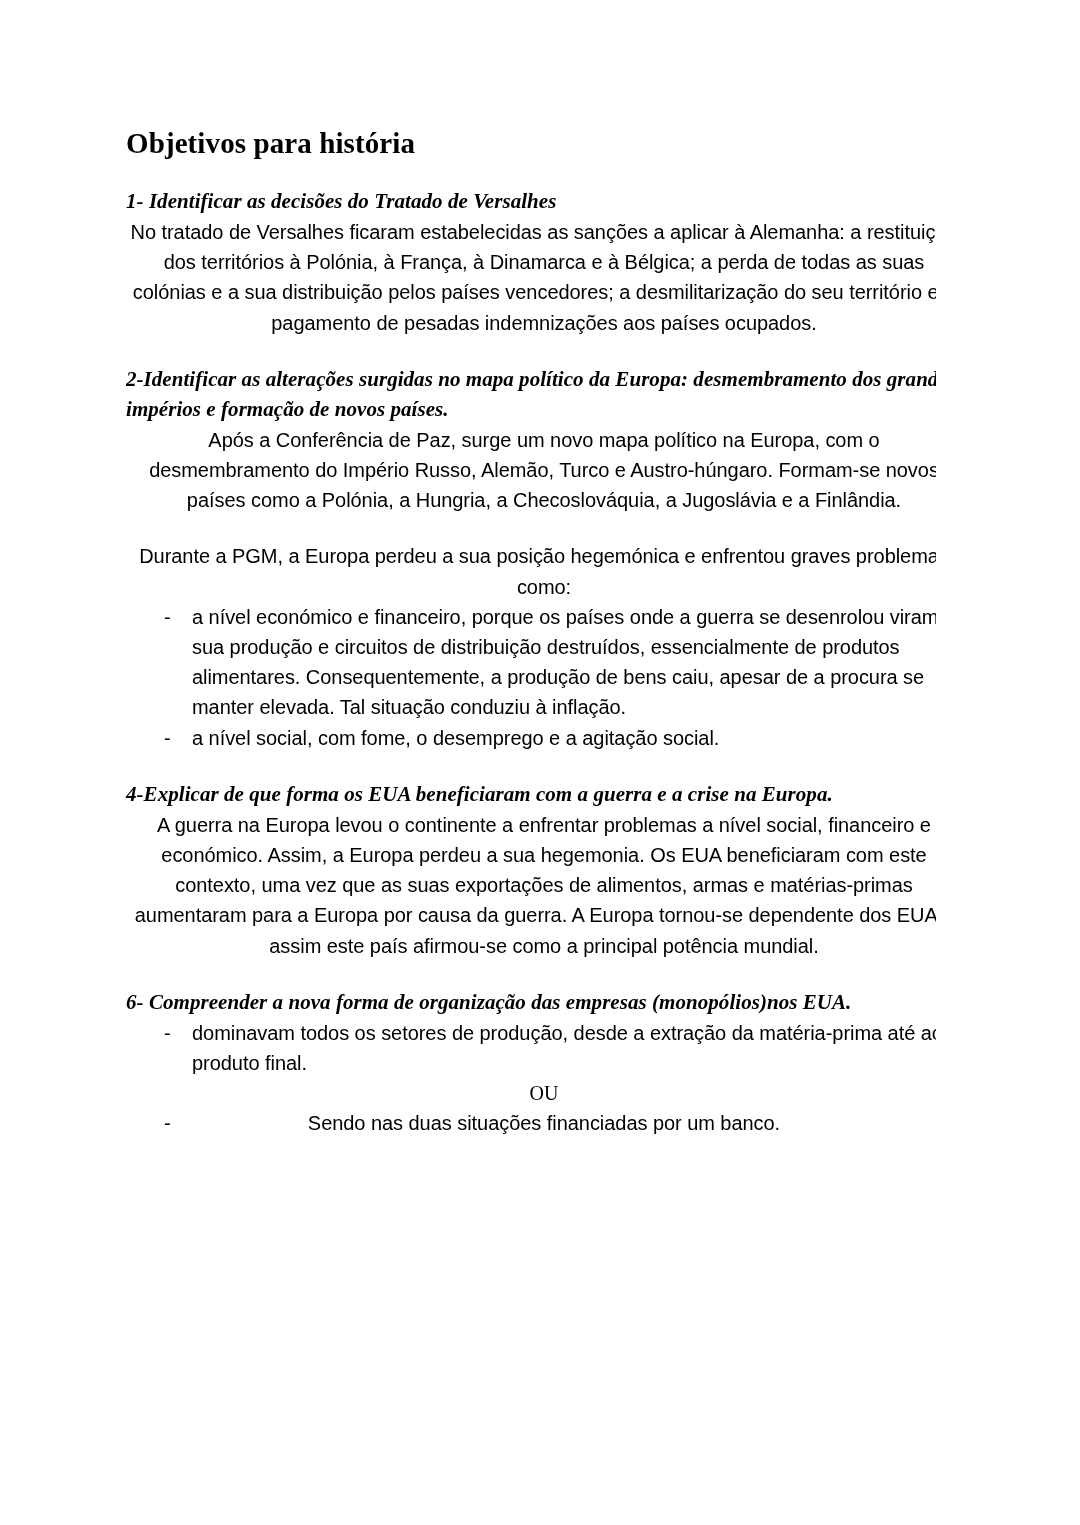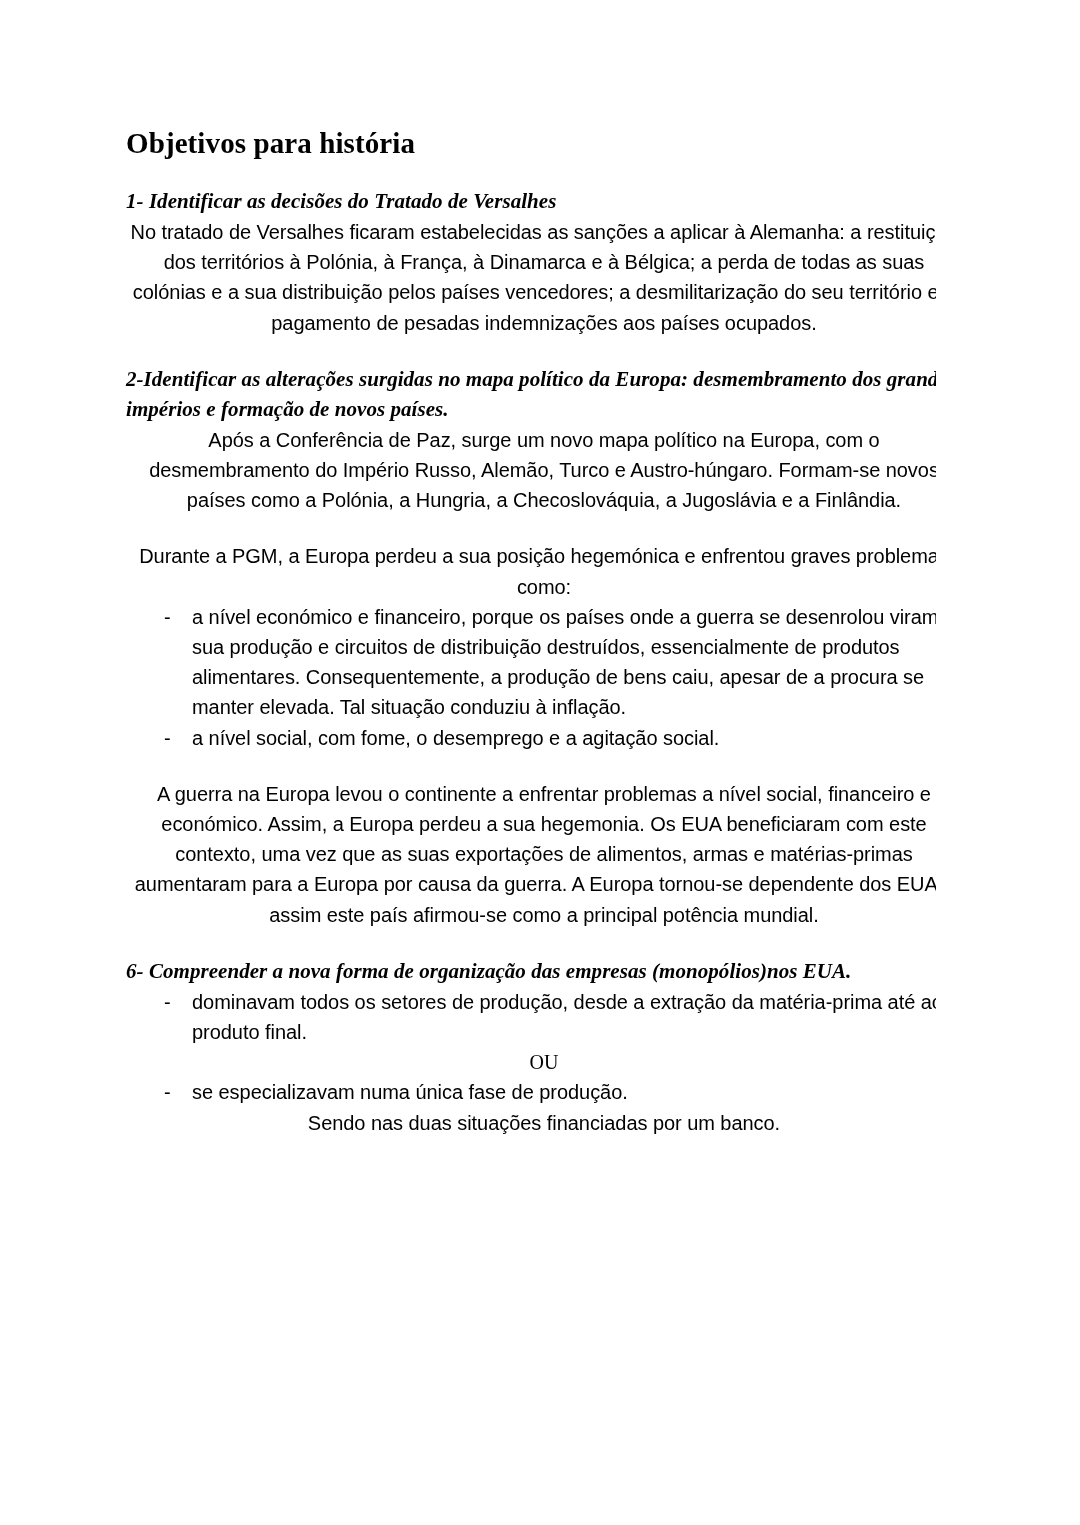--- a/index.html
+++ b/index.html
@@ -130,38 +130,38 @@
           <span>a nível económico e financeiro, porque os países onde a guerra se desenrolou viram a sua produção e circuitos de distribuição destruídos, essencialmente de produtos alimentares. Consequentemente, a produção de bens caiu, apesar de a procura se manter elevada. Tal situação conduziu à inflação.</span>
         </li>
         <li class="dash-item">
           <span class="dash-marker">-</span>
           <span>a nível social, com fome, o desemprego e a agitação social.</span>
         </li>
       </ul>
     </div>
 
     <div class="section">
+      <div class="section-heading">4-Explicar de que forma os EUA beneficiaram com a guerra e a crise na Europa.</div>
       <p class="para">A guerra na Europa levou o continente a enfrentar problemas a nível social, financeiro e económico. Assim, a Europa perdeu a sua hegemonia. Os EUA beneficiaram com este contexto, uma vez que as suas exportações de alimentos, armas e matérias-primas aumentaram para a Europa por causa da guerra. A Europa tornou-se dependente dos EUA e assim este país afirmou-se como a principal potência mundial.</p>
     </div>
 
     <div class="section">
     </div>
 
     <div class="section">
       <div class="section-heading">6- Compreender a nova forma de organização das empresas (monopólios)nos EUA.</div>
       <ul class="dash-list">
         <li class="dash-item">
           <span class="dash-marker">-</span>
           <span>dominavam todos os setores de produção, desde a extração da matéria-prima até ao produto final.</span>
         </li>
       </ul>
       <div class="or-separator">OU</div>
       <ul class="dash-list">
         <li class="dash-item">
           <span class="dash-marker">-</span>
-          <span>se especializavam numa única fase de produção.</span>
         </li>
       </ul>
       <p class="para">Sendo nas duas situações financiadas por um banco.</p>
     </div>
 
   </div>
 </div>
 
 </body></html>

